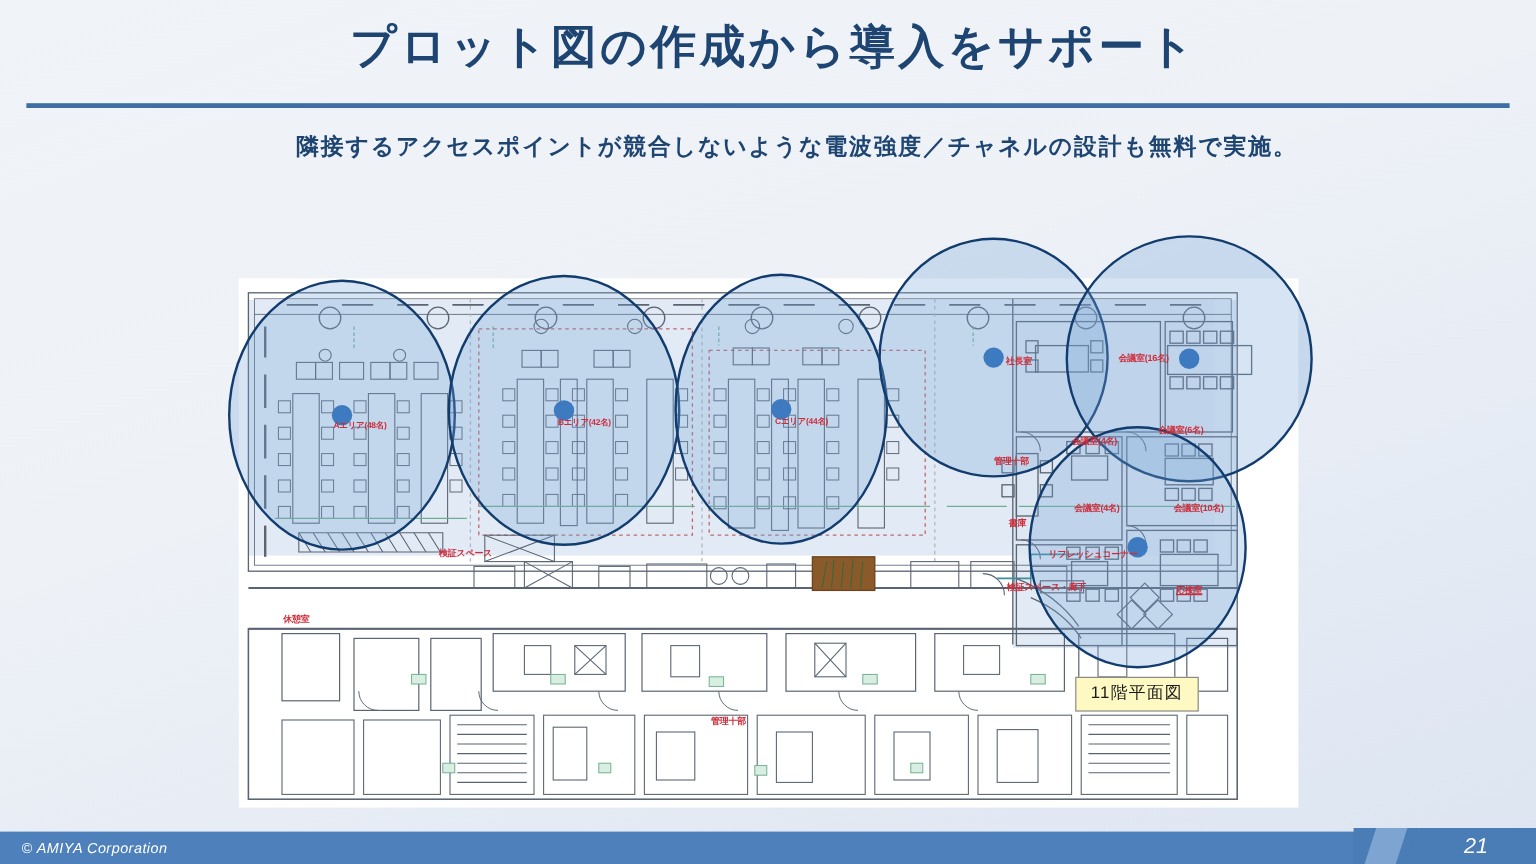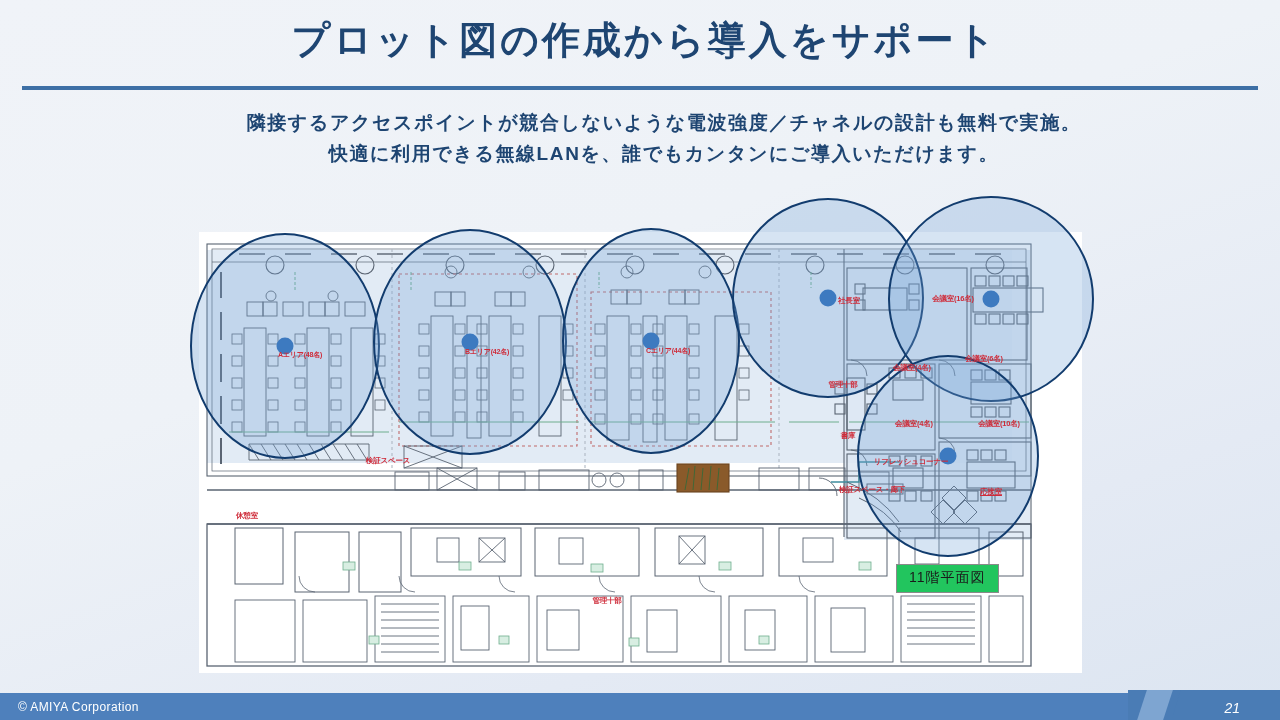--- a/index.html
+++ b/index.html
@@ -88,21 +88,21 @@
     transform:translate(-50%,-50%);
     white-space:nowrap;
     letter-spacing:-0.2px;
   }
 
   
   .floor-caption {
     position:absolute; left:896px; top:564px;
     padding:4px 12px 5px 12px;
     border:1px solid #8a8a8a;
-    background:#22c55e;
+    background:#fef9c3;
     color:#1a1a1a;
     font-size:14px;
     letter-spacing:1px;
     white-space:nowrap;
   }
 
   
   .footer-bar {
     position:absolute; left:0; bottom:0; width:1280px; height:27px;
     background:#4e80bc;
@@ -116,37 +116,36 @@
     background:#7ea5d1;
     transform:skewX(-18deg);
   }
   .footer-slash2 {
     position:absolute; right:104px; bottom:0; width:8px; height:30px;
     background:#4a7cb5;
     transform:skewX(-18deg);
   }
   .copyright {
     position:absolute; left:18px; bottom:6px;
-    color:#ffffff; font-size:12px; 
+    color:#ffffff; font-size:12px; font-style:italic;
     letter-spacing:.4px;
   }
   .page-num {
     position:absolute; right:40px; bottom:4px;
-    color:#ffffff; font-size:14px; font-style:italic;
+    color:#ffffff; font-size:18px; font-style:italic;
   }
 </style>
 </head>
 <body>
 
 <div class="title">プロット図の作成から導入をサポート</div>
 <div class="title-rule"></div>
 
 <div class="subtitle">
   <div>隣接するアクセスポイントが競合しないような電波強度／チャネルの設計も無料で実施。</div>
-  <div>快適に利用できる無線LANを、誰でもカンタンにご導入いただけます。</div>
 </div>
 
 <div class="plan-wrap">
   <div class="plan-panel">
     <div class="zone-tint"></div>
     <div class="zone-tint r"></div>
 
     <svg class="plan-svg" viewBox="0 0 883 441" preserveAspectRatio="none">
       <g stroke="#5a6472" fill="none" stroke-width="1.1">
 

